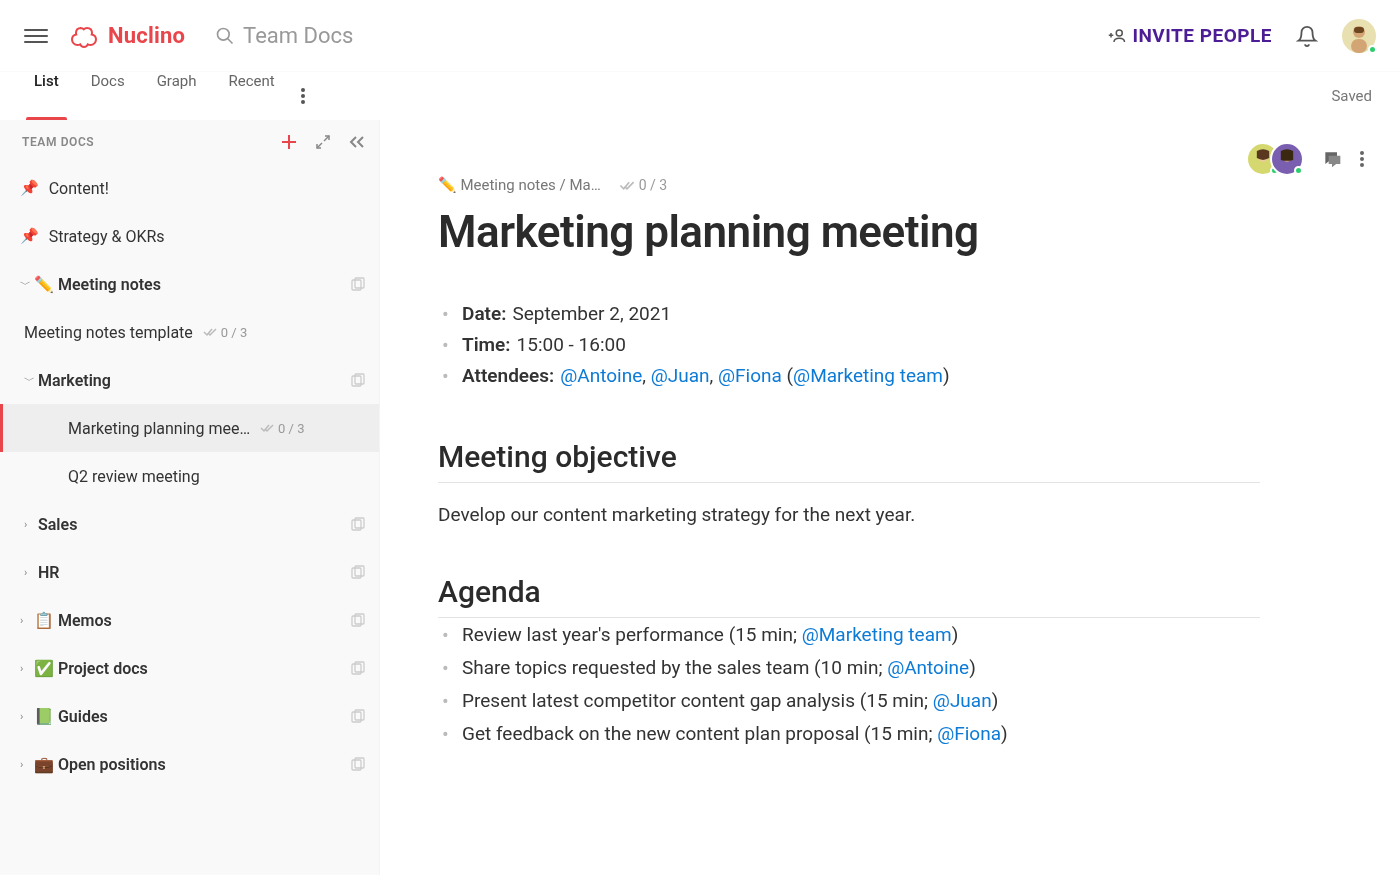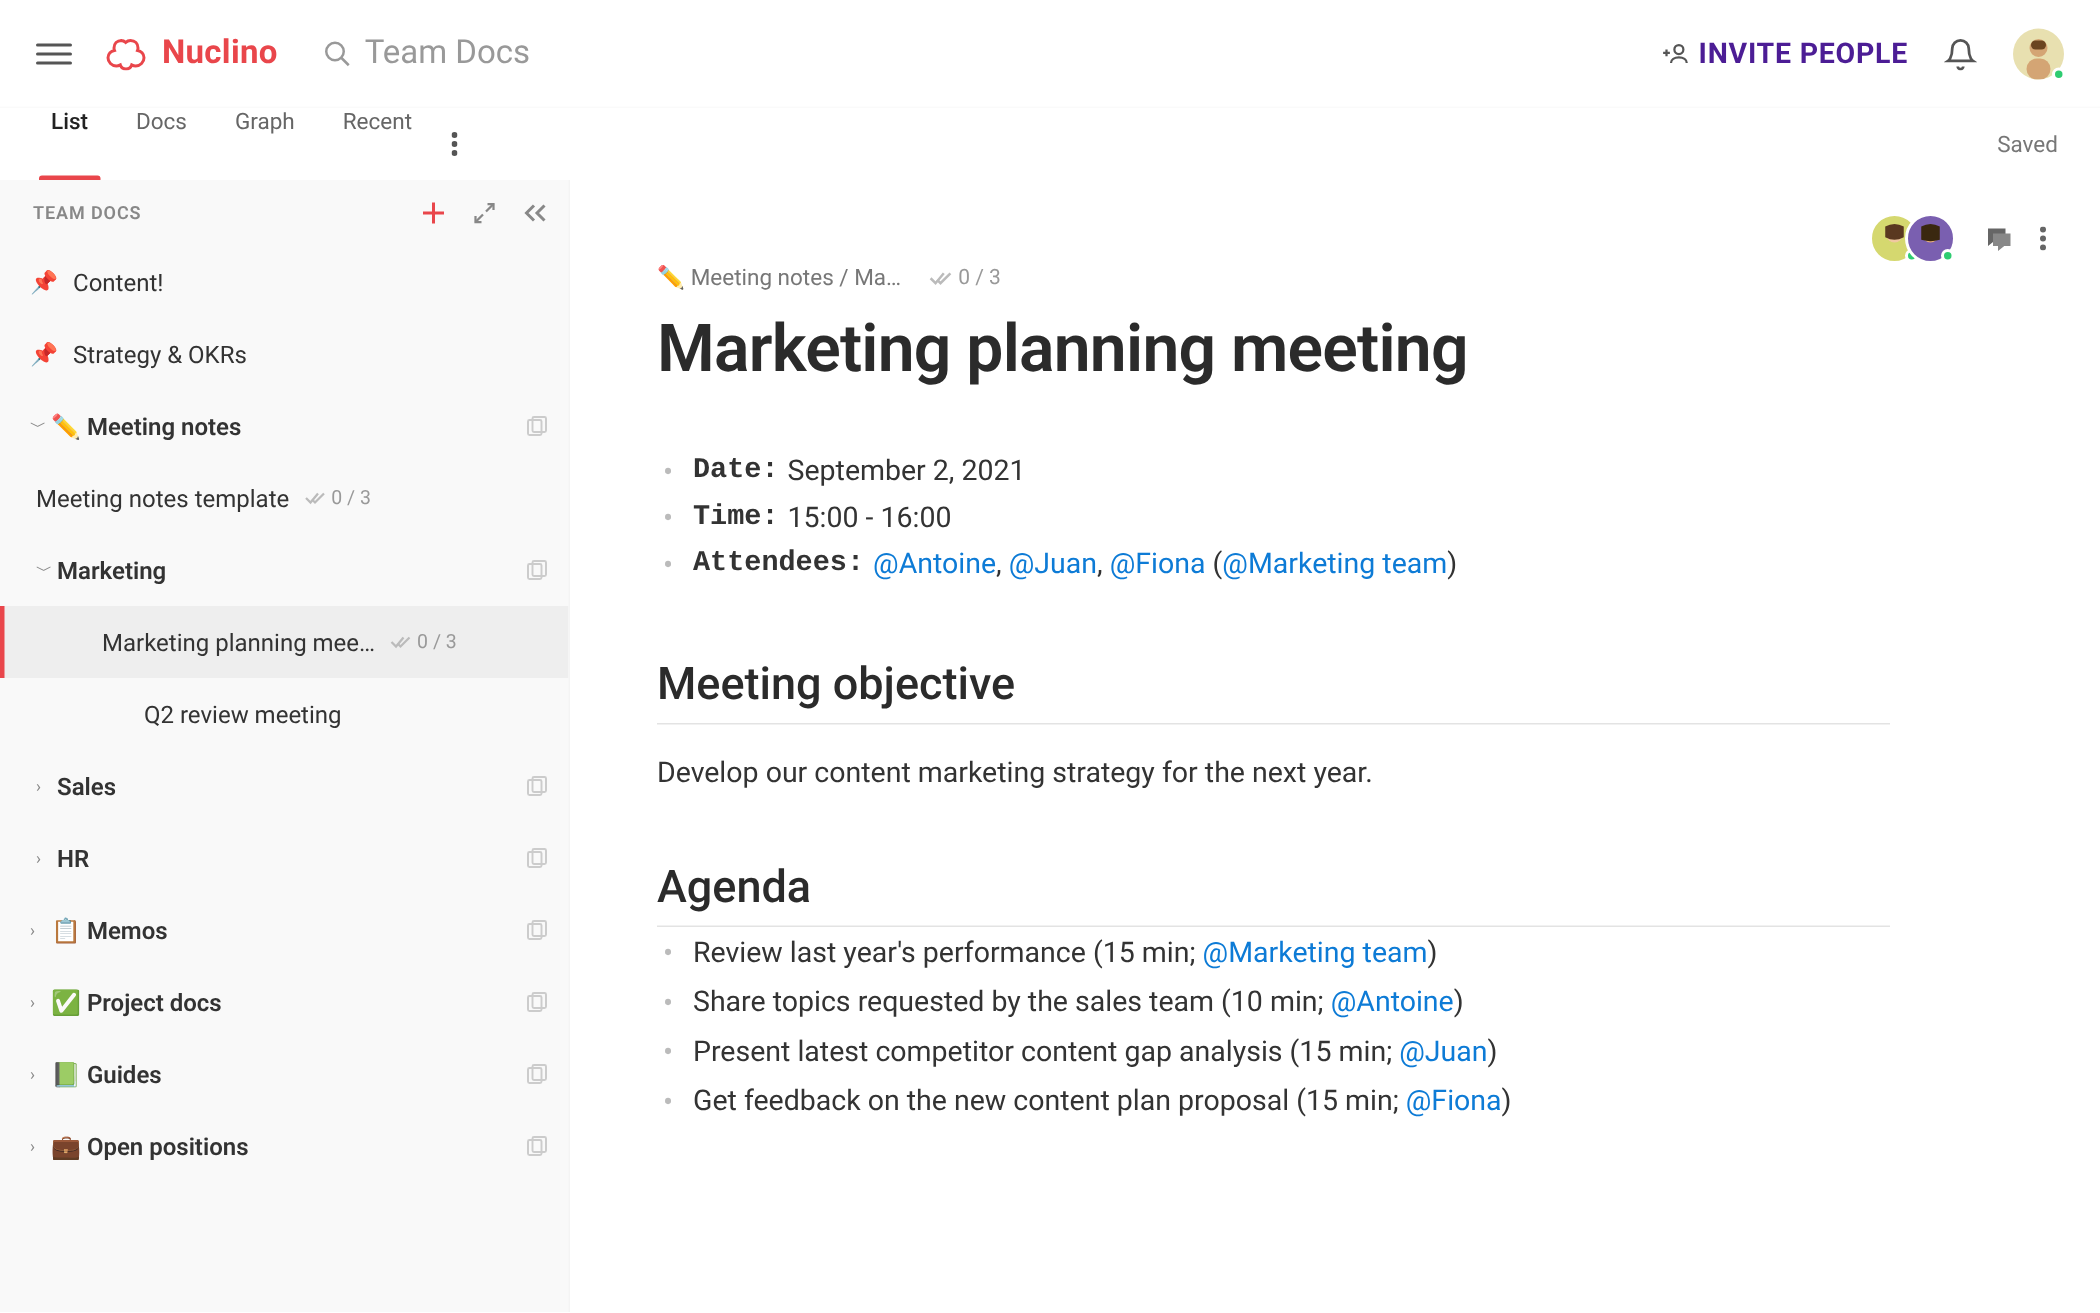--- a/index.html
+++ b/index.html
@@ -1,21 +1,21 @@
 <!DOCTYPE html>
 <html><head>
 <meta charset="utf-8">
 <style>
 * { box-sizing: border-box; margin: 0; padding: 0; }
 body { font-family: -apple-system, BlinkMacSystemFont, "Segoe UI", Roboto, Helvetica, Arial, sans-serif; color: #2b2b2b; background: #fff; overflow: hidden; }
 .app { display: flex; flex-direction: column; width: 1400px; height: 875px; }
 .header { display: flex; align-items: center; height: 72px; padding: 0 24px; border-bottom: 1px solid rgba(0,0,0,0.02); }
 .hamburger { width: 24px; height: 24px; display:flex; flex-direction:column; justify-content:center; gap:4px; margin-right:22px; cursor:pointer; }
 .hamburger span { height:2px; background:#555; border-radius:1px; }
-.logo { display:flex; align-items:center; gap:8px; margin-right:30px; }
+.logo { display:flex; align-items:flex-end; gap:8px; margin-right:30px; }
 .brain { color:#e9464b; }
 .logo-text { color:#e9464b; font-weight:700; font-size:22px; letter-spacing:.2px; }
 .search { display:flex; align-items:center; gap:8px; color:#999; font-size:22px; cursor:text; }
 .spacer { flex:1; }
 .invite { display:flex; align-items:center; gap:6px; font-size:19px; letter-spacing:.5px; color:#4c1d95; cursor:pointer; margin-right:24px; font-weight:700; }
 .bell { color:#555; margin-right:24px; cursor:pointer; }
 .avatar { width:34px; height:34px; border-radius:50%; display:flex; align-items:center; justify-content:center; position:relative; }
 .avatar.large { background:#e8e0b0; }
 .avatar .dot, .collab .dot { position:absolute; bottom:-1px; right:-1px; width:9px; height:9px; border-radius:50%; background:#2ecc71; border:2px solid #fff; }
 
@@ -30,21 +30,21 @@
 .sidebar { width:380px; background:#f9f9f9; border-right:1px solid rgba(0,0,0,0.02); display:flex; flex-direction:column; overflow-y:auto; padding-bottom:40px; }
 .sb-head { display:flex; align-items:center; padding:14px 14px 14px 22px; }
 .sb-title { font-size:12px; letter-spacing:.6px; color:#888; font-weight:600; flex:1; }
 .sb-icons { display:flex; gap:18px; align-items:center; }
 .sb-icons .plus { color:#e9464b; cursor:pointer; font-size:18px; }
 .sb-icons .ico { color:#888; cursor:pointer; }
 .tree { font-size:16px; }
 .node { display:flex; align-items:center; height:48px; padding:0 14px 0 0; cursor:pointer; color:#333; position:relative; }
 .lvl0 { padding-left:20px; }
 .lvl1 { padding-left:24px; }
-.lvl3 { padding-left:96px; }
+.lvl3 { padding-left:68px; }
 .node .chev { width:14px; color:#888; font-size:11px; }
 .node .bold { font-weight:600; }
 .node.active { background:#eeeeee; border-left:3px solid #e9464b; padding-left:65px; }
 .node .label { flex:0 1 auto; white-space:nowrap; overflow:hidden; text-overflow:ellipsis; }
 .node .ni { color:#bbb; font-size:15px; margin-left:auto; }
 .node .tasks { display:flex; align-items:center; gap:4px; color:#999; font-size:13px; margin-left:10px; }
 .pin { color:#444; font-size:15px; margin-right:10px; }
 .emoji { margin-right:4px; font-size:16px; }
 
 .content { flex:1; overflow-y:auto; position:relative; }
@@ -55,21 +55,21 @@
 .collab.c1 { background:#d5d86f; }
 .collab.c2 { background:#7a5fb0; }
 .chat-icon, .more-icon { color:#666; cursor:pointer; }
 .crumb-row { display:flex; align-items:center; gap:18px; margin:0 0 12px 0; font-size:15px; color:#777; }
 .crumb-row .tasks { color:#999; font-size:14px; display:flex; align-items:center; gap:4px; }
 .doc { padding:0 40px 100px 58px; max-width:920px; }
 h1.title { font-size:44px; font-weight:600; letter-spacing:-.5px; color:#2b2b2b; margin-bottom:40px; }
 .meta ul { list-style:none; }
 .meta li { display:flex; gap:6px; font-size:19px; color:#333; padding:4px 0 4px 24px; position:relative; }
 .meta li::before { content:"•"; position:absolute; left:4px; color:#bbb; font-size:20px; }
-.meta li b { font-weight:600;font-family:Liberation Mono, monospace; }
+.meta li b { font-weight:600; }
 .mention { color:#0d7bd6; cursor:pointer; }
 h2.sec { font-size:30px; font-weight:500; color:#2b2b2b; margin-top:48px; border-bottom:1px solid #e3e3e3; padding-bottom:8px; }
 .objective { font-size:19px; margin-top:20px; color:#333; }
 .callout { border-left:3px solid #c9c9c9; padding:8px 0 8px 16px; margin-top:20px; font-size:19px; color:#333; }
 .callout b { font-weight:600; }
 .filelink, .link { color:#0d7bd6; cursor:pointer; }
 .agenda-list { list-style:none; }
 .agenda-list li { font-size:19px; padding:5px 0 5px 24px; position:relative; color:#333; }
 .agenda-list li::before { content:"•"; position:absolute; left:4px; color:#bbb; font-size:20px; }
 svg { display:block; }

